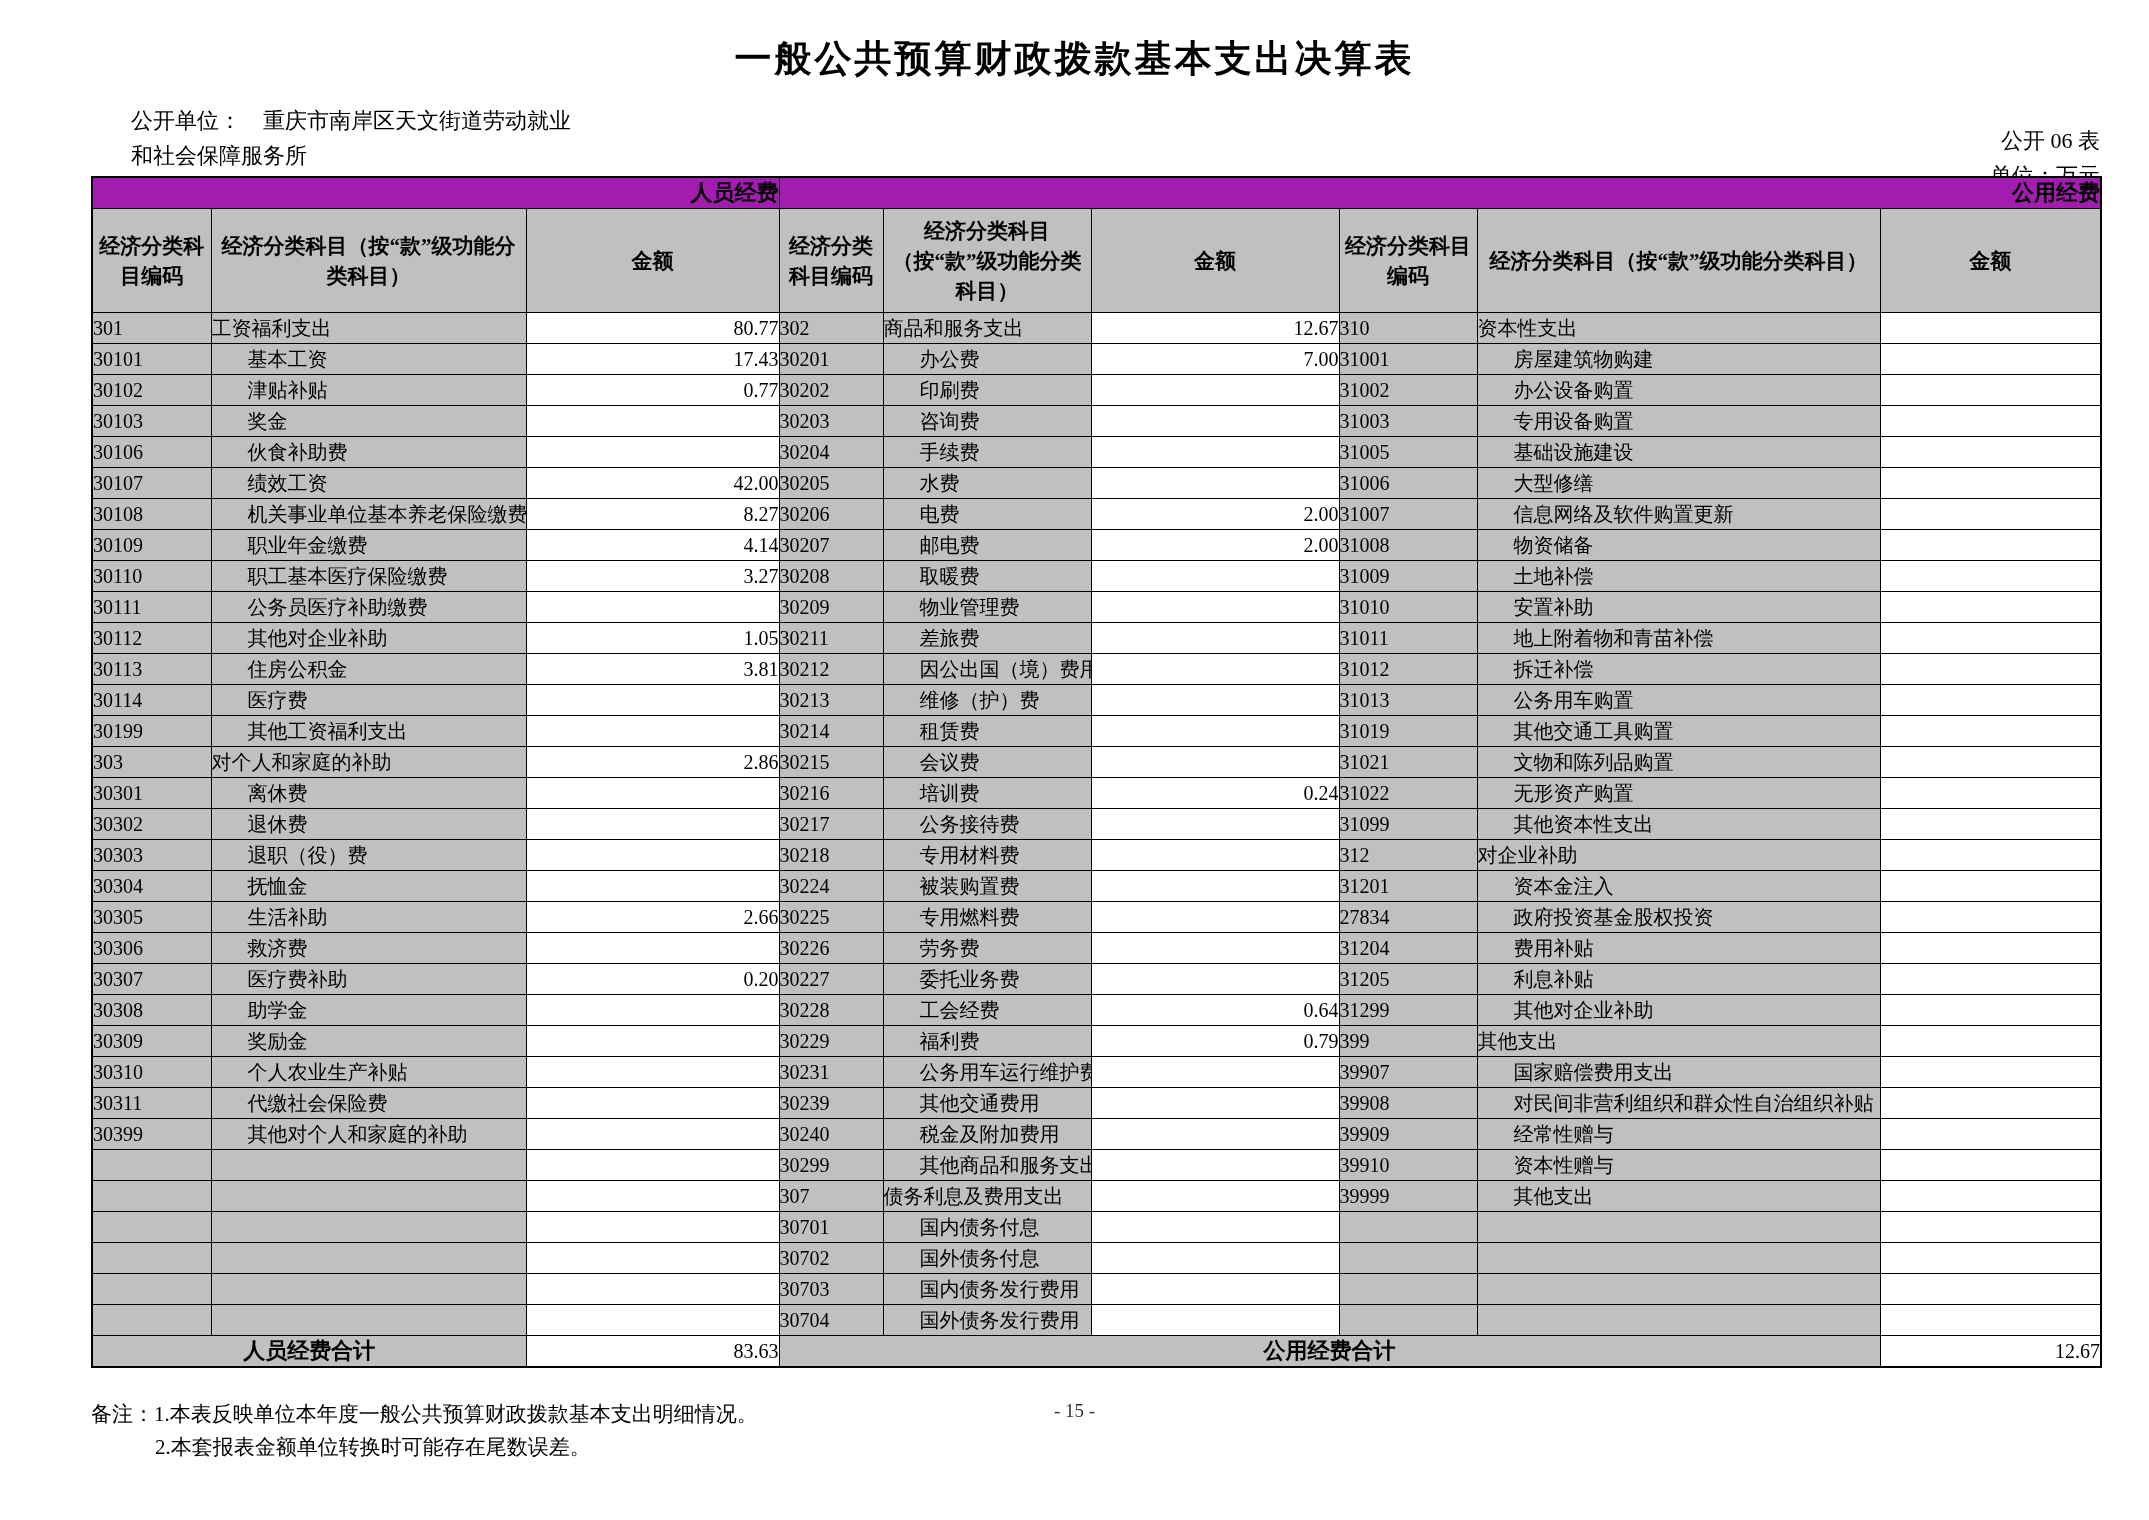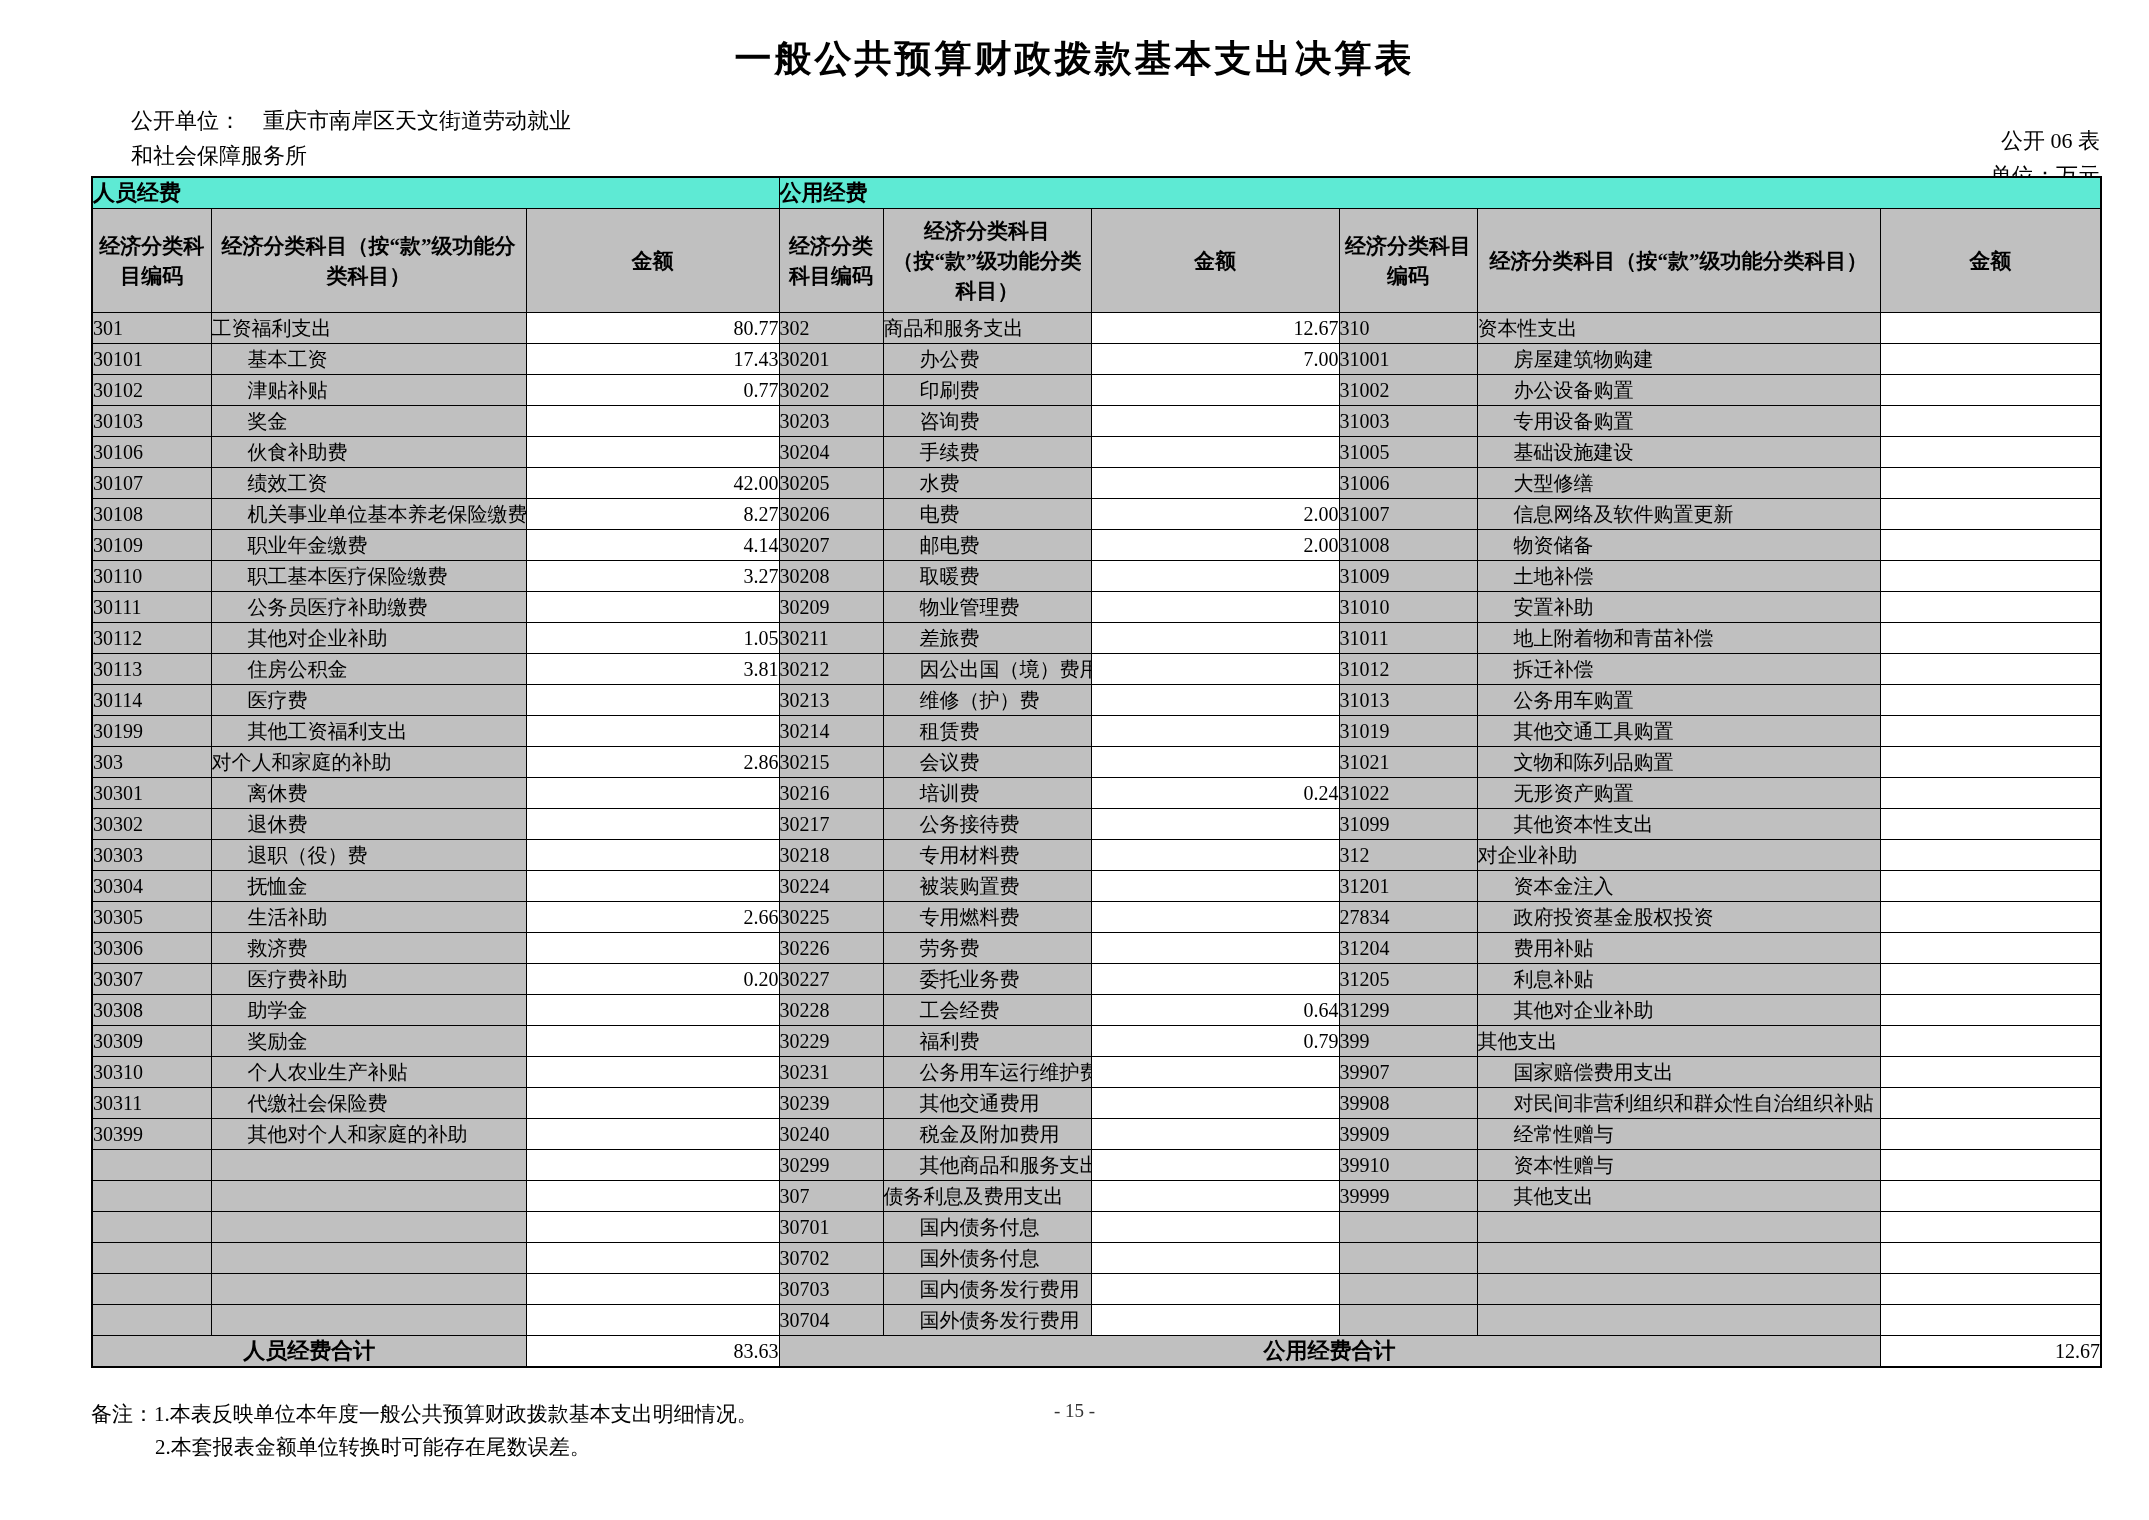--- a/index.html
+++ b/index.html
@@ -29,22 +29,22 @@
     border-collapse:collapse;
     border:2px solid #000;
   }
   table.fin th,table.fin td{
     border:1px solid #000;
     overflow:hidden;
     padding:0;
     vertical-align:middle;
   }
   tr.grp th{
-    height:24px;background:#5eead4;
-    font-size:22px;font-weight:bold;text-align:left;
+    height:24px;background:#a21caf;
+    font-size:22px;font-weight:bold;text-align:right;
   }
   tr.cols th{
     height:99px;background:#c0c0c0;
     font-size:21px;font-weight:bold;text-align:center;
     padding:2px;line-height:30px;
   }
   tbody tr{height:31px;}
   td.g{background:#c0c0c0;}
   td.code{font-size:20px;text-align:left;padding-left:5px;white-space:nowrap;}
   td.lbl{font-size:20px;text-align:left;padding-left:5px;white-space:nowrap;}

